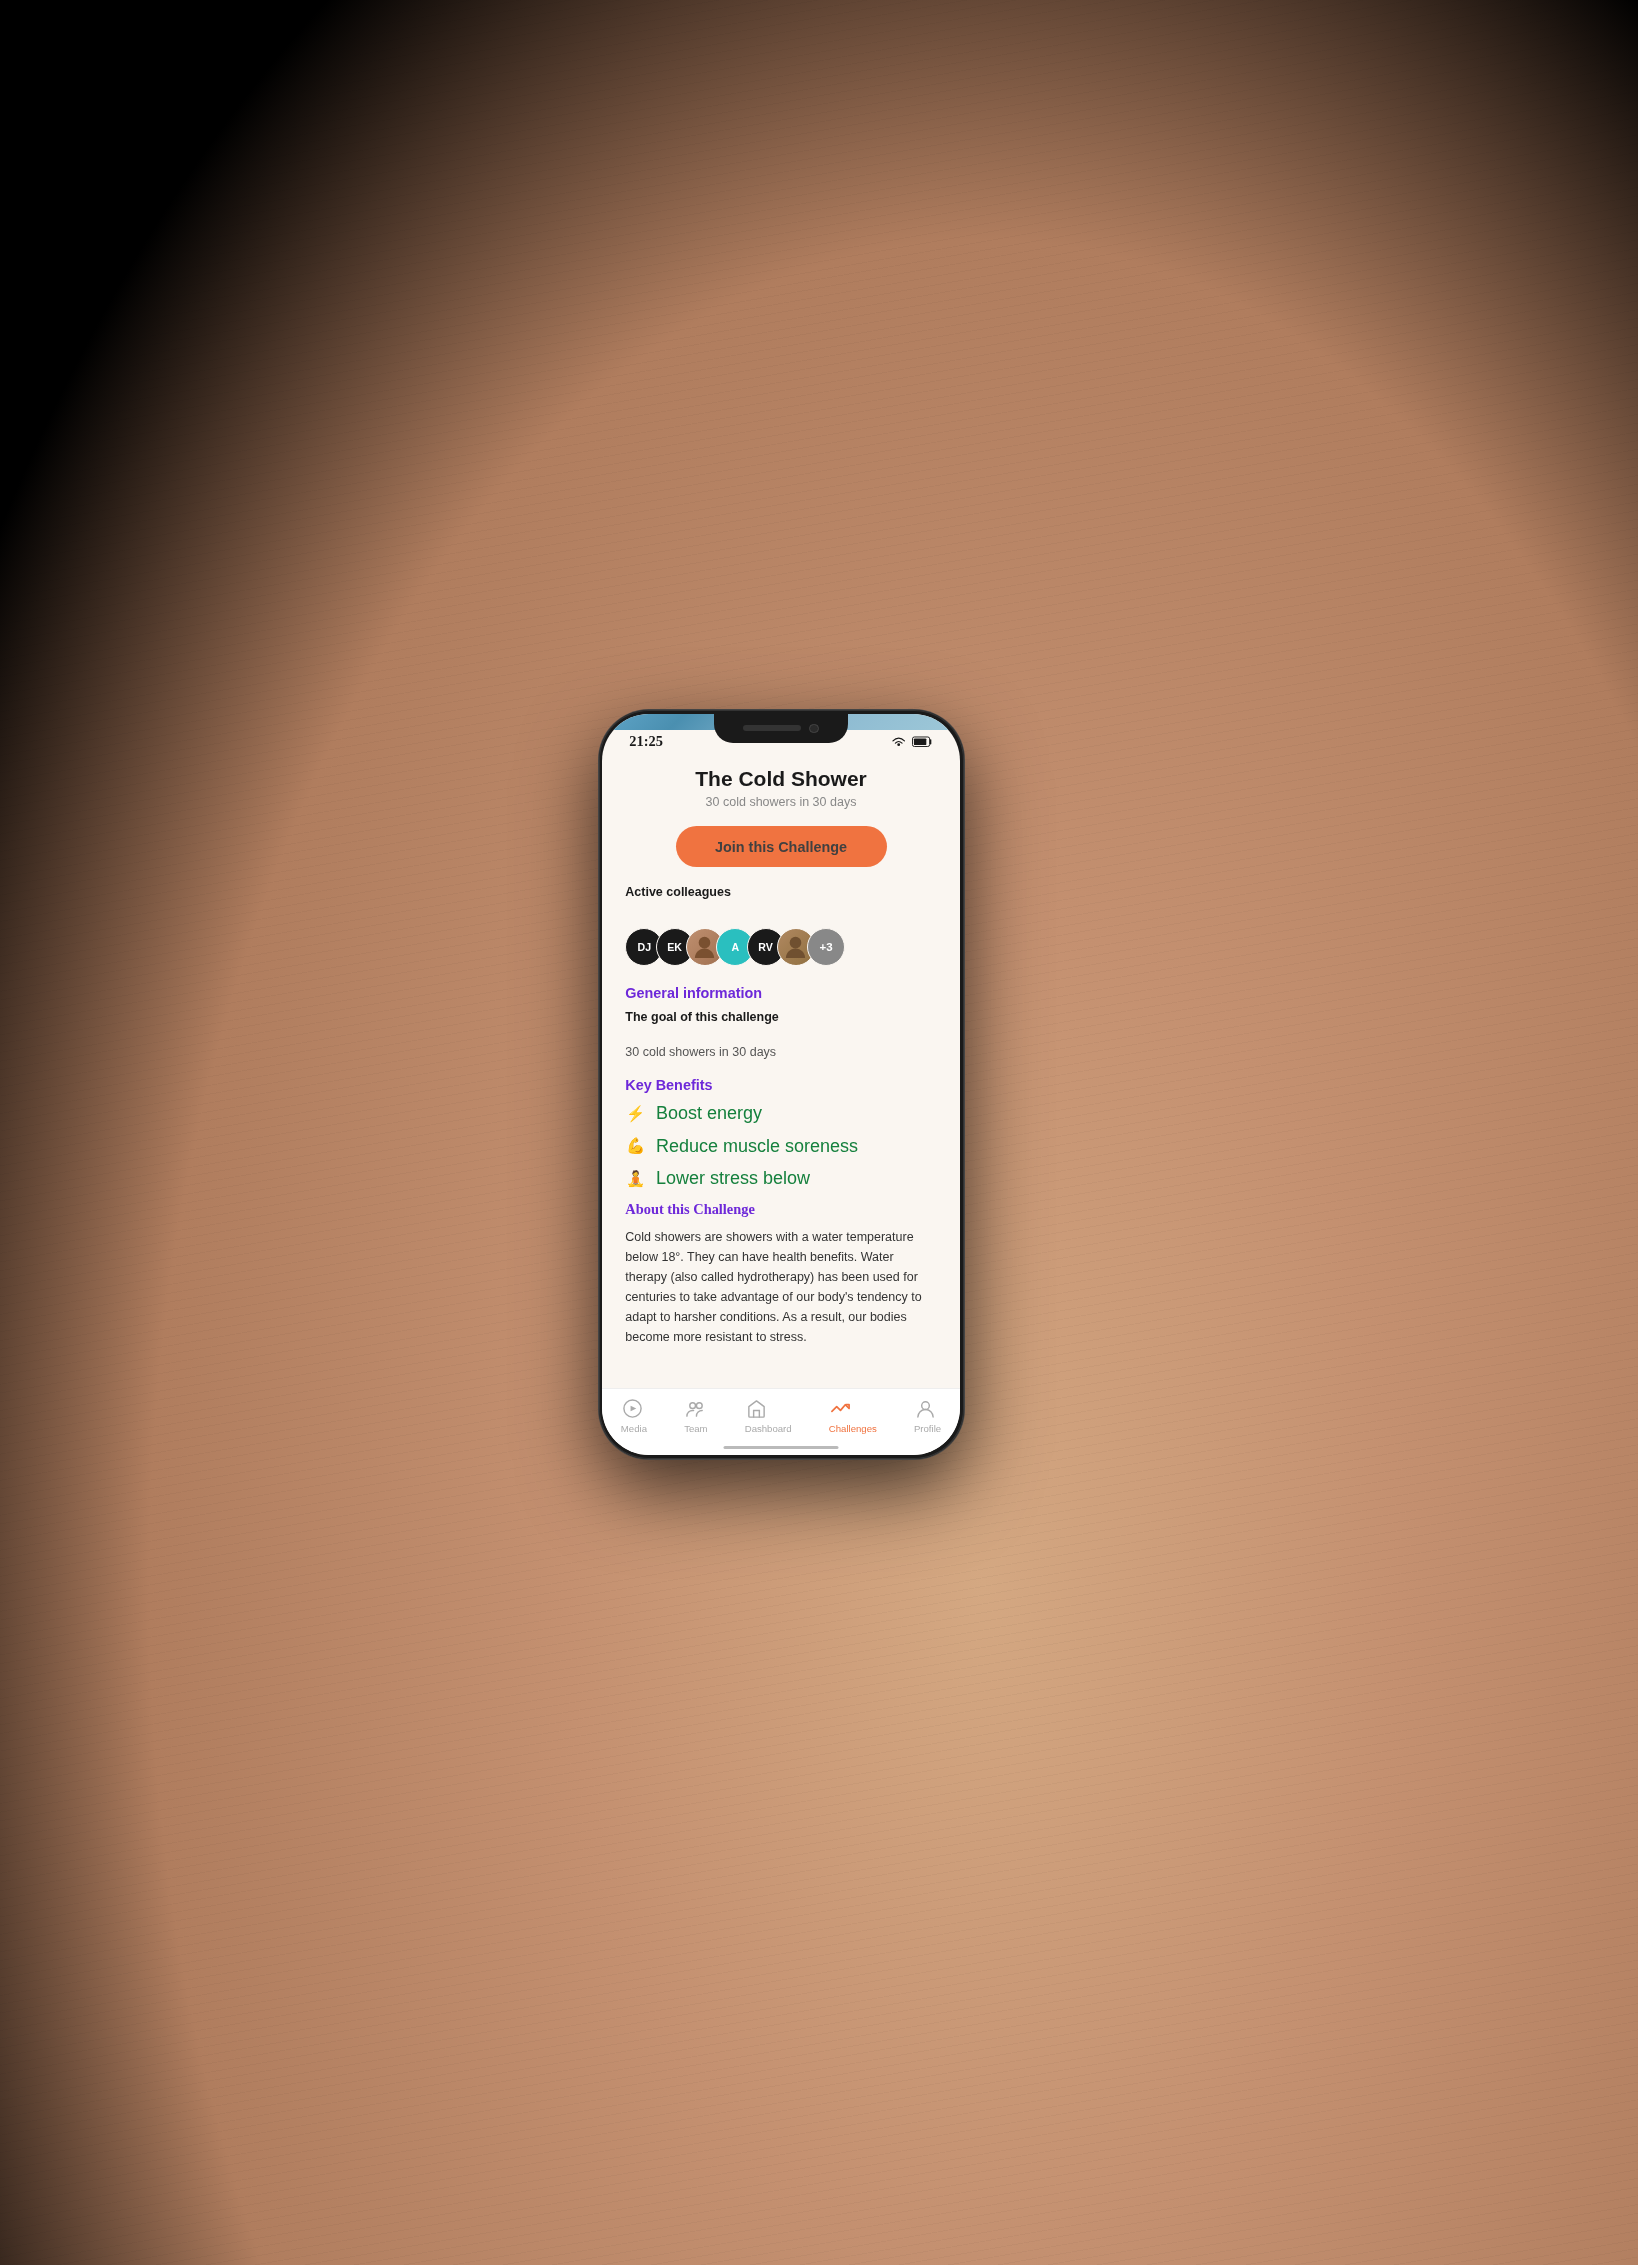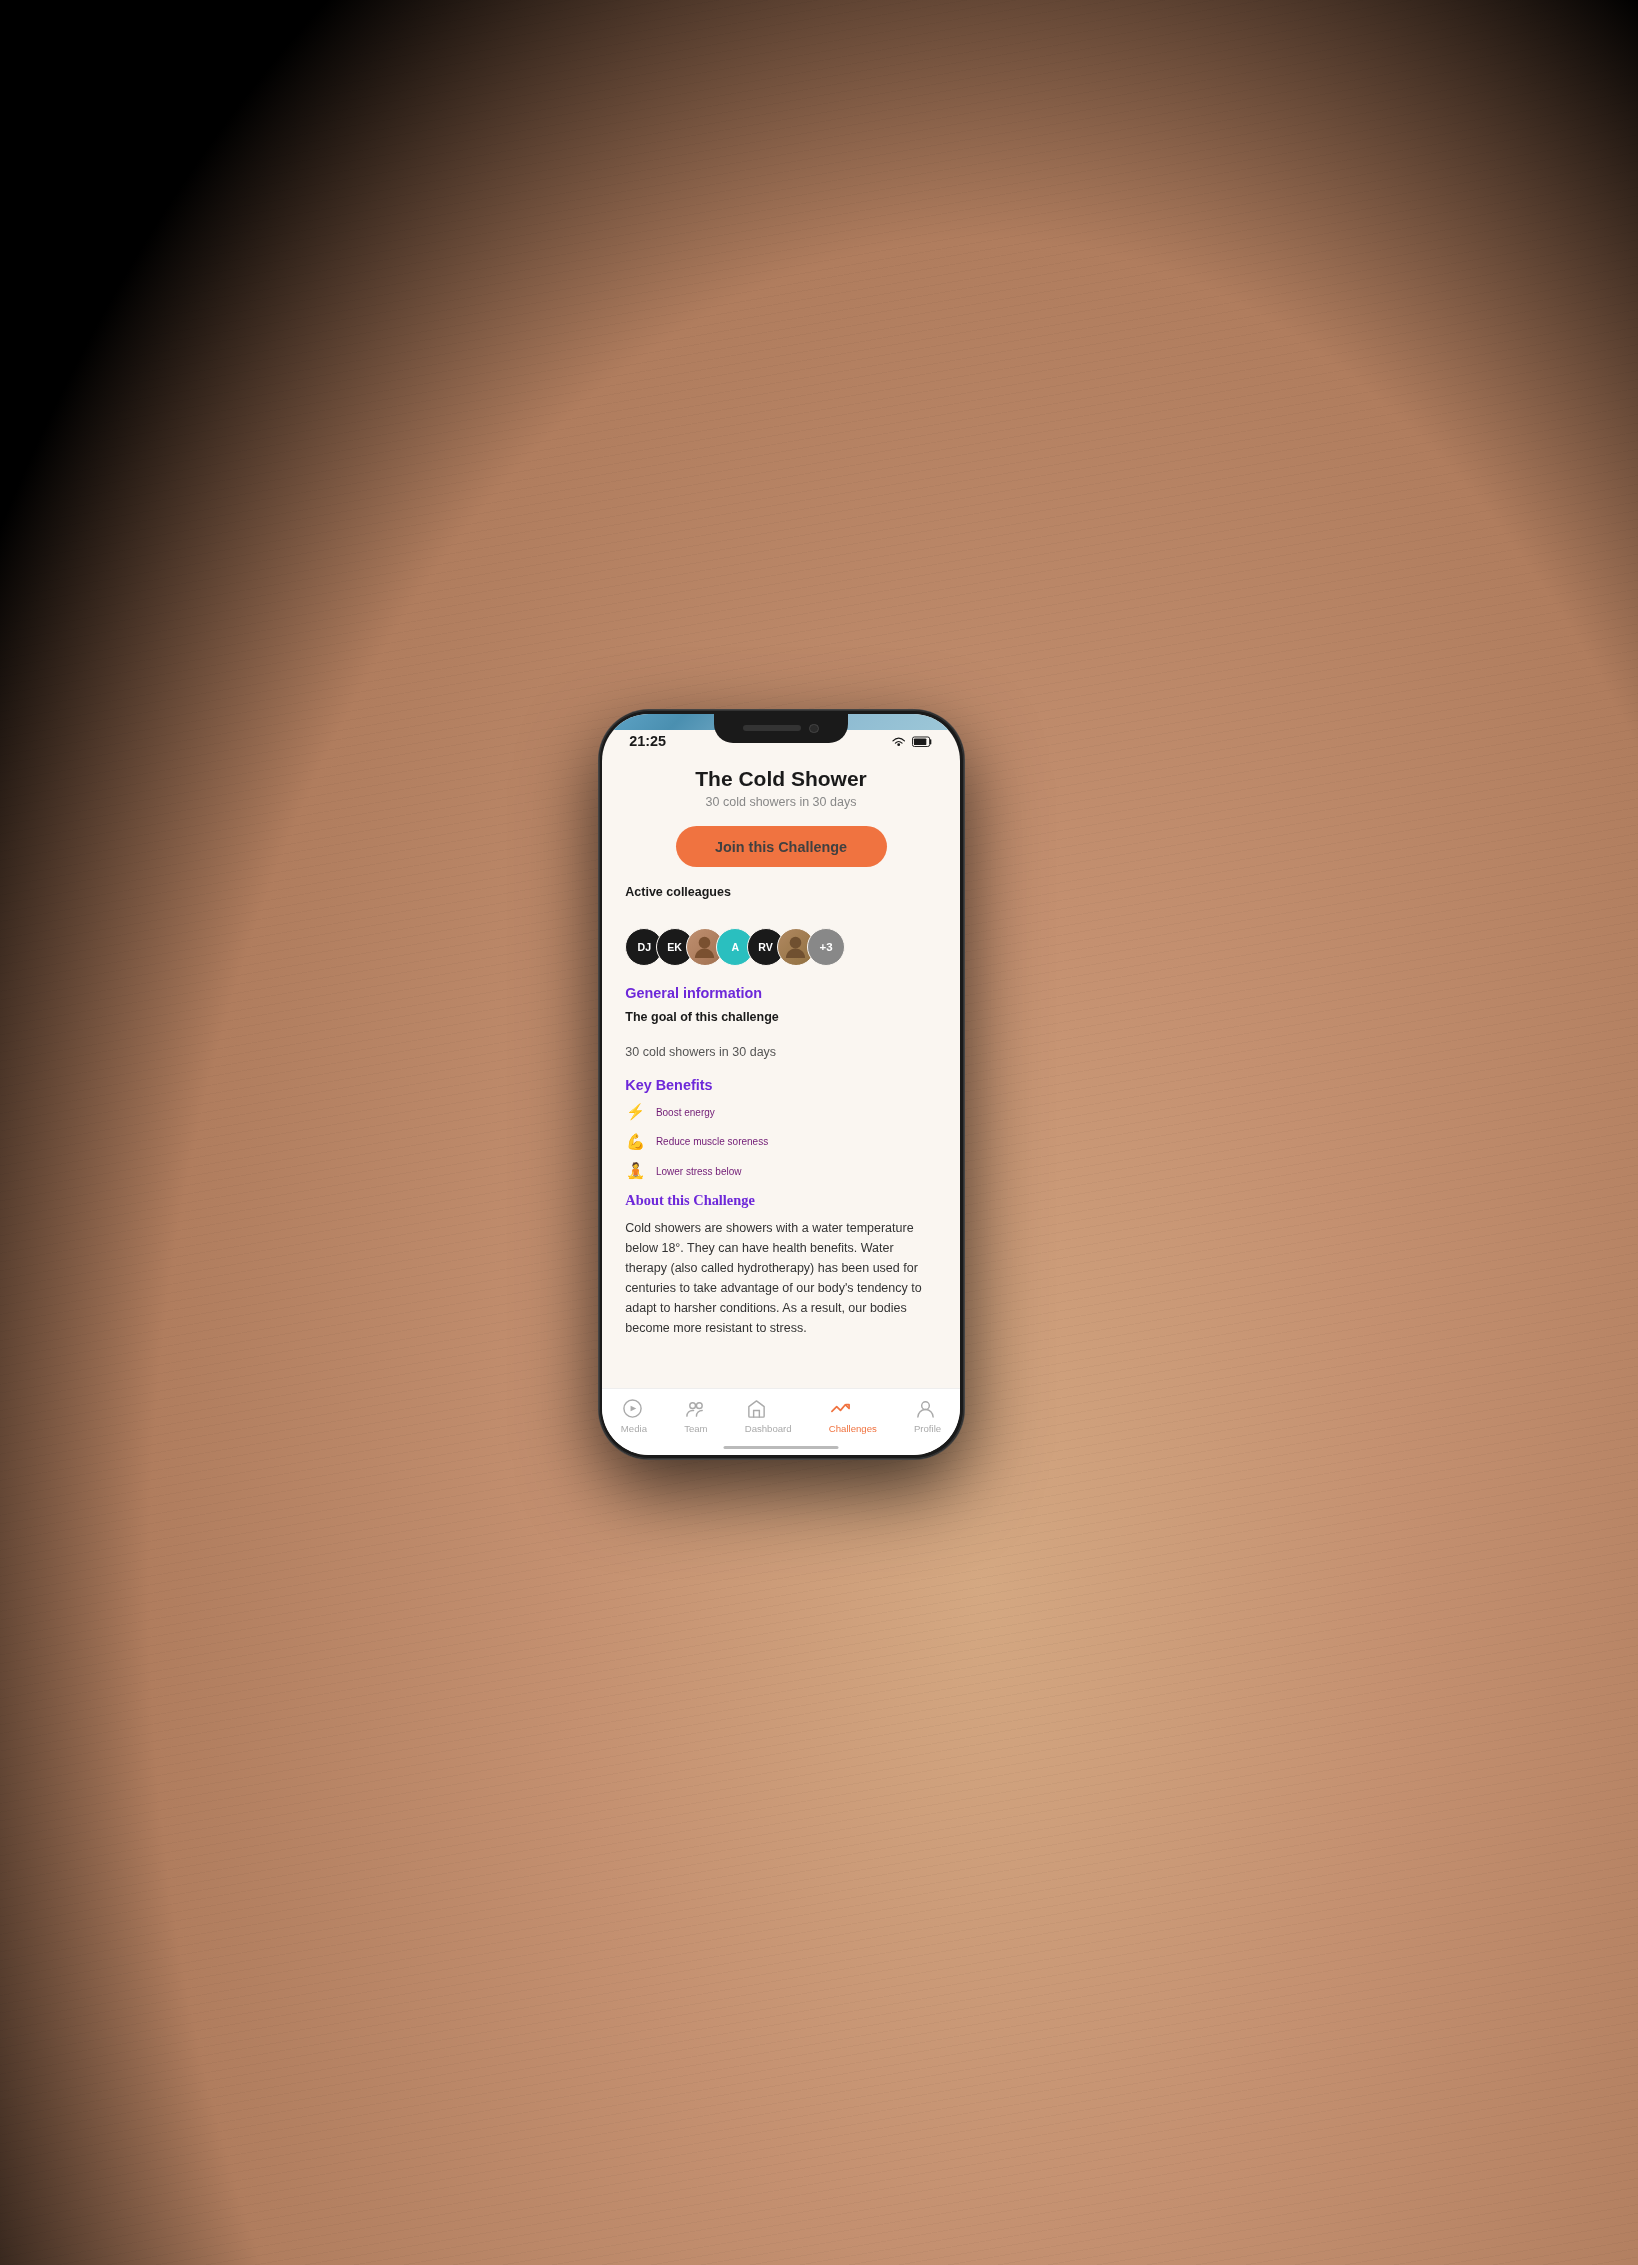--- a/index.html
+++ b/index.html
@@ -75,20 +75,21 @@
       justify-content: space-between;
       align-items: center;
       padding: 13.4px 27px 0 27px;
       height: 42px;
     }
 
     .status-time {
       font-size: 14.4px;
       font-weight: 600;
       color: #1a1a1a;
+      font-family: Liberation Serif, serif;
     }
 
     .status-icons {
       display: flex;
       align-items: center;
       gap: 5.8px;
     }
 
     .status-icons svg {
       fill: #1a1a1a;
@@ -230,22 +231,22 @@
     }
 
     .benefit-icon {
       font-size: 15.4px;
       width: 21px;
       text-align: center;
       flex-shrink: 0;
     }
 
     .benefit-text {
-      font-size: 10px;
-      color: #701a75;
+      font-size: 18px;
+      color: #15803d;
     }
 
     .about-text {
       font-size: 12.5px;
       color: #333;
       line-height: 1.6;
     }
 
     
     .bottom-nav {

